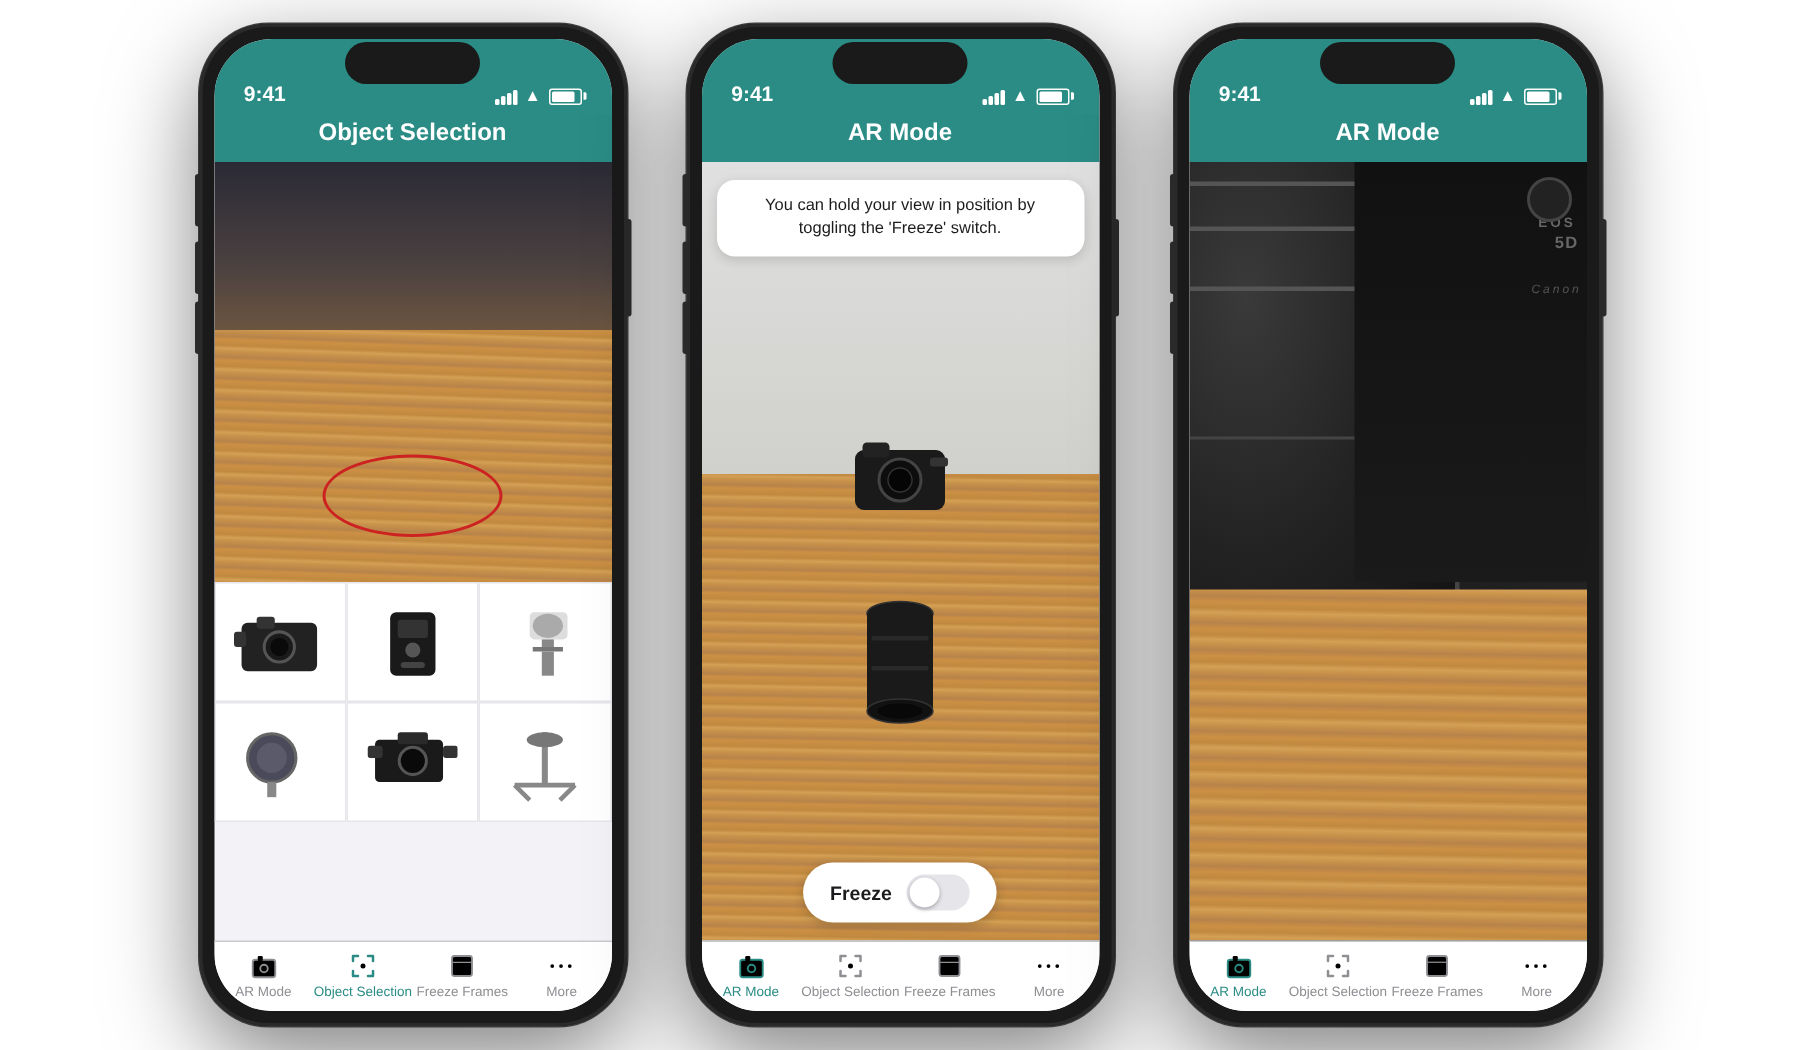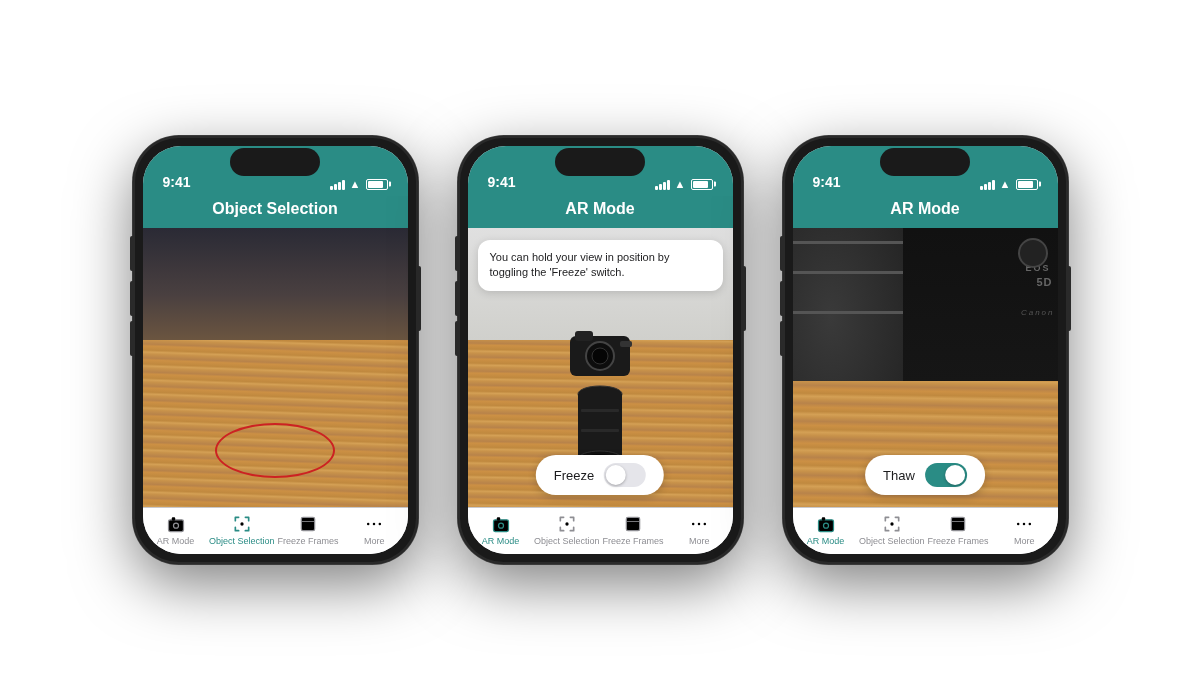--- a/index.html
+++ b/index.html
@@ -17,21 +17,21 @@
 
     .phone-wrapper {
       display: flex;
       align-items: center;
       justify-content: center;
     }
 
     
     .phone {
       width: 285px;
-      height: 428px;
+      height: 668px;
       background: #1a1a1a;
       border-radius: 46px;
       position: relative;
       box-shadow:
         0 0 0 1px #3a3a3a,
         0 20px 60px rgba(0,0,0,0.5),
         inset 0 0 0 2px #2a2a2a;
     }
 
     
@@ -294,39 +294,40 @@
       left: 10px;
       right: 10px;
       background: white;
       border-radius: 12px;
       padding: 10px 12px;
       font-size: 11px;
       line-height: 1.4;
       color: #1c1c1e;
       box-shadow: 0 2px 8px rgba(0,0,0,0.15);
       z-index: 20;
+      text-align: center;
     }
 
     .freeze-toggle-container {
       position: absolute;
       bottom: 12px;
       left: 50%;
       transform: translateX(-50%);
       background: white;
       border-radius: 20px;
       padding: 8px 18px;
       display: flex;
       align-items: center;
       gap: 10px;
       box-shadow: 0 2px 8px rgba(0,0,0,0.2);
     }
 
     .freeze-label {
       font-size: 13px;
-      font-weight: 400;
+      font-weight: 700;
       color: #1c1c1e;
     }
 
     
     .toggle-switch {
       width: 42px;
       height: 24px;
       border-radius: 12px;
       position: relative;
       transition: background 0.2s;
@@ -697,26 +698,20 @@
             <div style="position:absolute;top:48px;right:10px;color:#666;font-size:11px;font-weight:bold;letter-spacing:1px;font-family:Arial;">5D</div>
 
             <div style="position:absolute;top:10px;right:15px;width:30px;height:30px;background:#222;border-radius:50%;border:2px solid #444;"></div>
 
             <div style="position:absolute;top:80px;right:8px;color:#555;font-size:8px;letter-spacing:2px;font-family:Arial;font-style:italic;">Canon</div>
           </div>
 
           <div class="wood-table"></div>
 
 
-          <div class="freeze-toggle-container">
-            <span class="freeze-label">Thaw</span>
-            <div class="toggle-switch on">
-              <div class="toggle-knob"></div>
-            </div>
-          </div>
         </div>
       </div>
 
       <div class="tab-bar">
         <div class="tab-item">
           <svg class="tab-svg" viewBox="0 0 24 24">
             <rect x="3" y="7" width="18" height="14" rx="2" stroke="#2a8c85" stroke-width="1.5" fill="none"></rect>
             <circle cx="12" cy="14" r="3" stroke="#2a8c85" stroke-width="1.5" fill="none"></circle>
             <rect x="7" y="4" width="4" height="4" rx="1" fill="#2a8c85"></rect>
           </svg>

